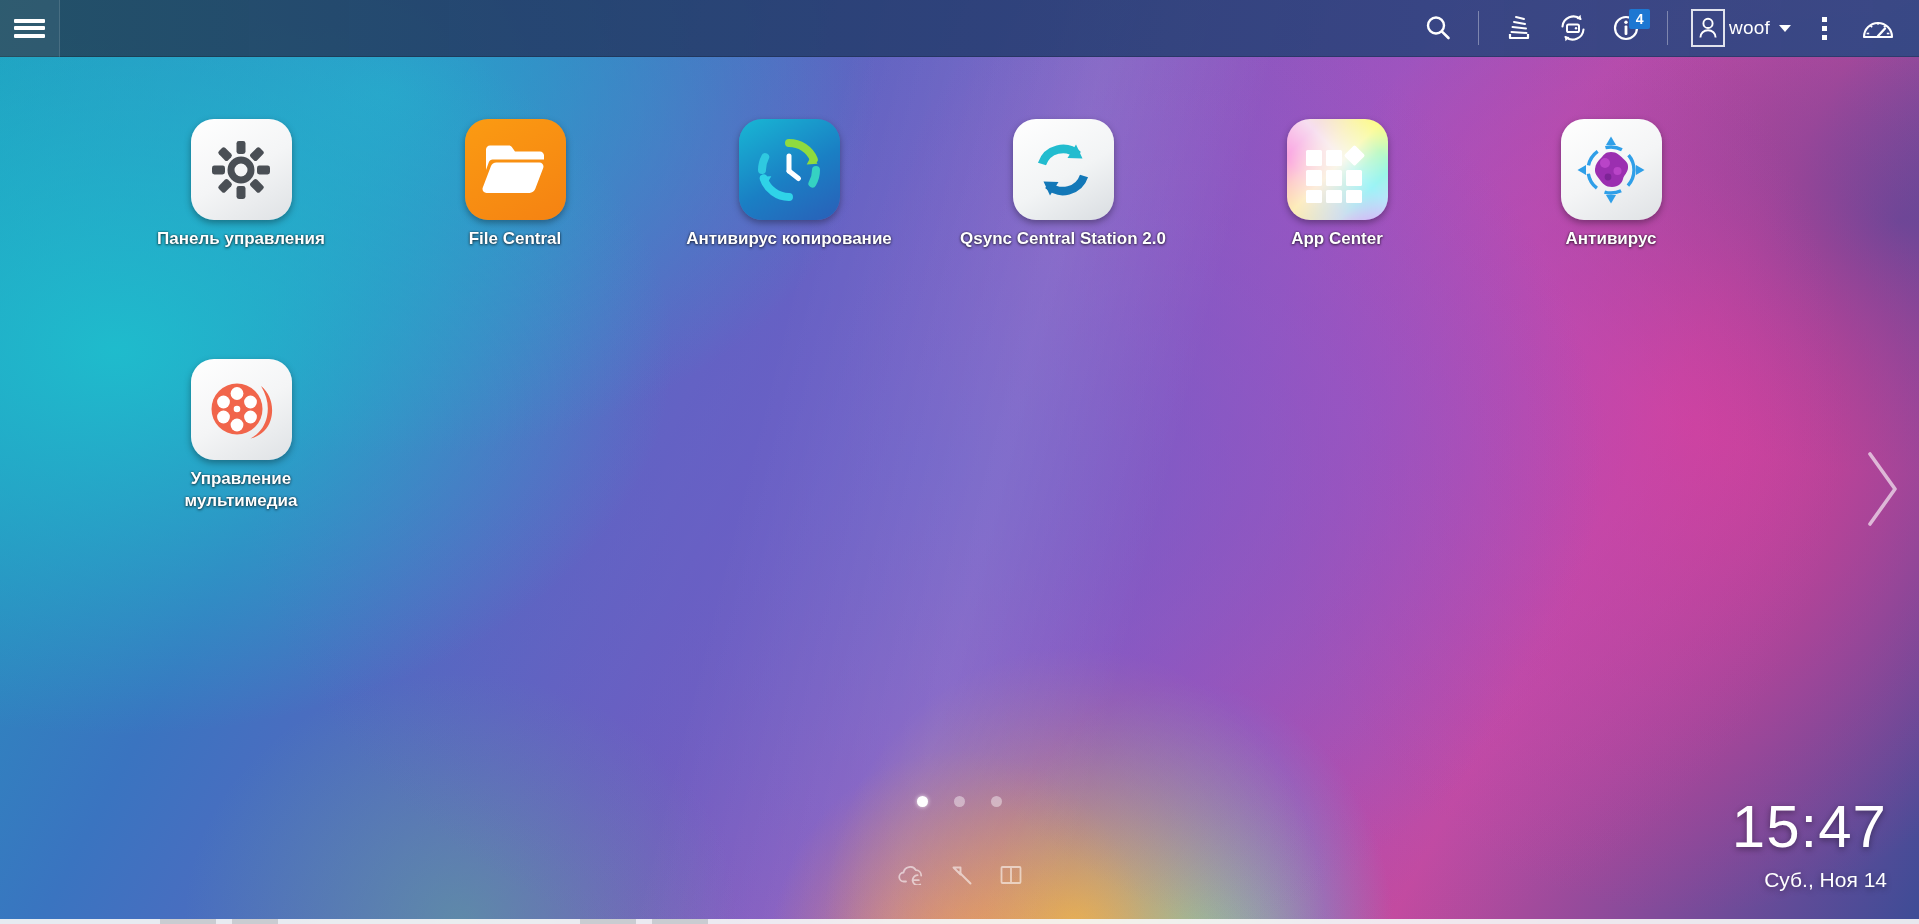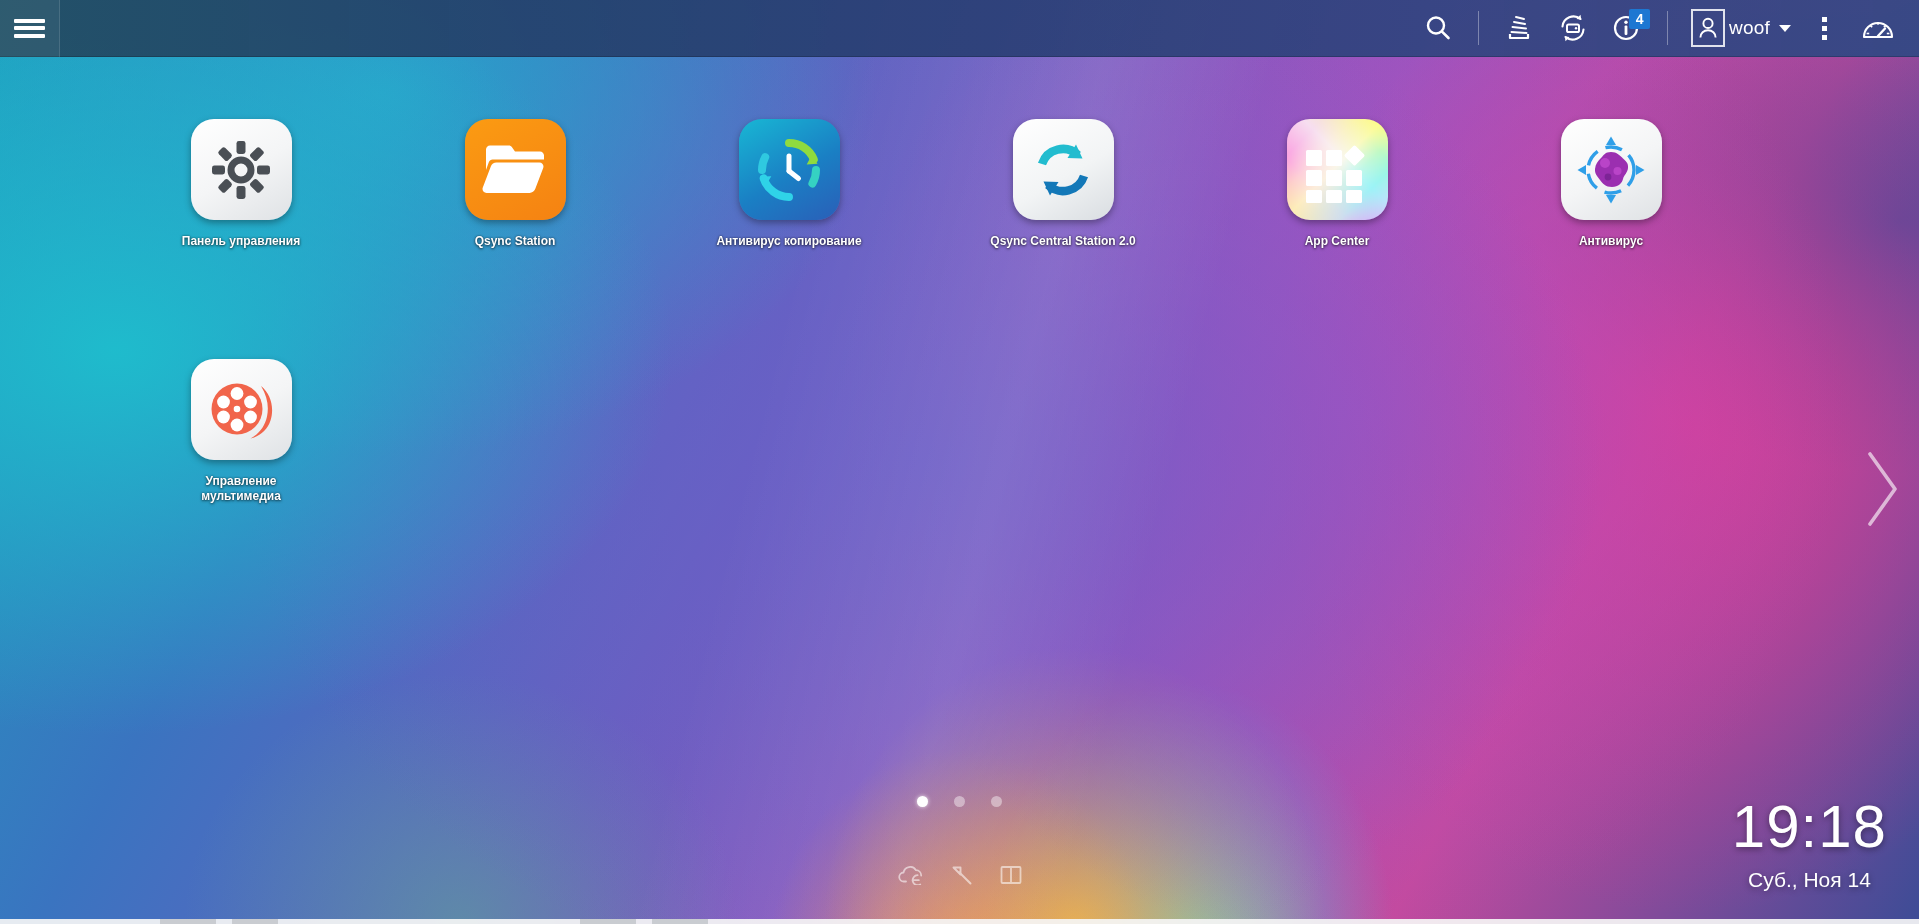--- a/index.html
+++ b/index.html
@@ -95,21 +95,21 @@
     display: flex; flex-direction: column; align-items: center;
     cursor: pointer; padding-top: 4px;
   }
   .app-icon {
     width: 101px; height: 101px; border-radius: 23px;
     position: relative; overflow: hidden;
     box-shadow: 0 3px 7px rgba(0,0,0,0.34);
     display: flex; align-items: center; justify-content: center;
   }
   .app-label {
-    margin-top: 14px; color: #fff; font-size: 12px; font-weight: bold;
+    margin-top: 8px; color: #fff; font-size: 17px; font-weight: bold;
     text-align: center; line-height: 1.28;
     text-shadow: 0 1px 3px rgba(0,0,0,0.62), 0 0 2px rgba(0,0,0,0.5);
     width: 210px;
   }
 
   
   .tile-white   { background: linear-gradient(150deg,#ffffff 0%,#f4f5f6 52%,#dfe2e5 100%); }
   .tile-orange  { background: linear-gradient(150deg,#fb9b12 0%,#f58212 100%); }
   .tile-backup  { background: linear-gradient(150deg,#18b7d4 0%,#1a7fc4 55%,#2a5fb8 100%); }
   .tile-qsyncbg { background: linear-gradient(150deg,#ffffff 0%,#f2f4f5 55%,#d9dde1 100%); }
@@ -135,21 +135,21 @@
   }
   .tray-btn { opacity: 0.56; cursor: pointer; display: flex; align-items: center; justify-content: center; }
 
   
   #clock {
     position: absolute; right: 32px; bottom: 32px;
     text-align: right; color: #fff; z-index: 8;
     text-shadow: 0 2px 6px rgba(0,0,0,0.40);
   }
   #clock-time { font-size: 60px; line-height: 1; letter-spacing: 1px; font-weight: 300; }
-  #clock-date { font-size: 21px; margin-top: 11px; font-weight: 400; text-align: center; }
+  #clock-date { font-size: 21px; margin-top: 11px; font-weight: 400; }
 
   
   #next-page {
     position: absolute; right: 14px; top: 50%; transform: translateY(-50%);
     z-index: 9; cursor: pointer; opacity: 0.62;
   }
 
   
   #bottom-strip {
     position: absolute; left: 0; right: 0; bottom: 0; height: 5px;
@@ -278,21 +278,21 @@
       <div class="app-label">Панель управления</div>
     </div>
 
     <div class="app">
       <div class="app-icon tile-orange">
         <svg width="66" height="60" viewBox="0 0 66 60">
           <path fill="#ffffff" d="M4 9.5c0-2.2 1.8-4 4-4h18.8c1.3 0 2.5.6 3.2 1.7l3 4.3H58c2.2 0 4 1.8 4 4v4H10.5c-1.6 0-3 1-3.6 2.5L4 30z"></path>
           <path fill="#ffffff" d="M12 22.5h50.5c2.8 0 4.7 2.8 3.7 5.4l-8 21.2c-.9 2.3-3.1 3.9-5.6 3.9H9.5c-2.8 0-4.8-2.8-3.7-5.4l8-21.2c.9-2.4 3.1-3.9 5.6-3.9z" transform="translate(-5,0)"></path>
         </svg>
       </div>
-      <div class="app-label">Qsync Station</div>
+      <div class="app-label">File Central</div>
     </div>
 
     <div class="app">
       <div class="app-icon tile-backup">
         <svg width="80" height="80" viewBox="0 0 80 80">
           <path d="M40 13a27 27 0 0 1 24.8 16.3" fill="none" stroke="#8fdb3f" stroke-width="8" stroke-linecap="round"></path>
           <path d="M63 24.5 L68.5 33.8 L57.7 34.4 Z" fill="#8fdb3f"></path>
           <path d="M40 67a27 27 0 0 1-25.3-18.6" fill="none" stroke="#2fd3e8" stroke-width="8" stroke-linecap="round"></path>
           <path d="M16.5 56 L11.5 46.4 L22.3 46.3 Z" fill="#2fd3e8"></path>
           <path d="M67 40a27 27 0 0 1-3.6 13.5" fill="none" stroke="#35d2c2" stroke-width="8" stroke-linecap="round"></path>
@@ -409,21 +409,21 @@
   </span>
   <span class="tray-btn">
     <svg width="22" height="20" viewBox="0 0 22 20">
       <rect x="1.5" y="2" width="19" height="16" rx="1" fill="none" stroke="#fff" stroke-width="1.8"></rect>
       <line x1="11" y1="2.5" x2="11" y2="17.5" stroke="#fff" stroke-width="1.8"></line>
     </svg>
   </span>
 </div>
 
 <div id="clock">
-  <div id="clock-time">19:18</div>
+  <div id="clock-time">15:47</div>
   <div id="clock-date">Суб., Ноя 14</div>
 </div>
 
 <div id="bottom-strip">
   <span class="seg" style="left:160px;width:56px;"></span>
   <span class="seg" style="left:232px;width:46px;"></span>
   <span class="seg" style="left:580px;width:56px;"></span>
   <span class="seg" style="left:652px;width:56px;"></span>
 </div>
 

